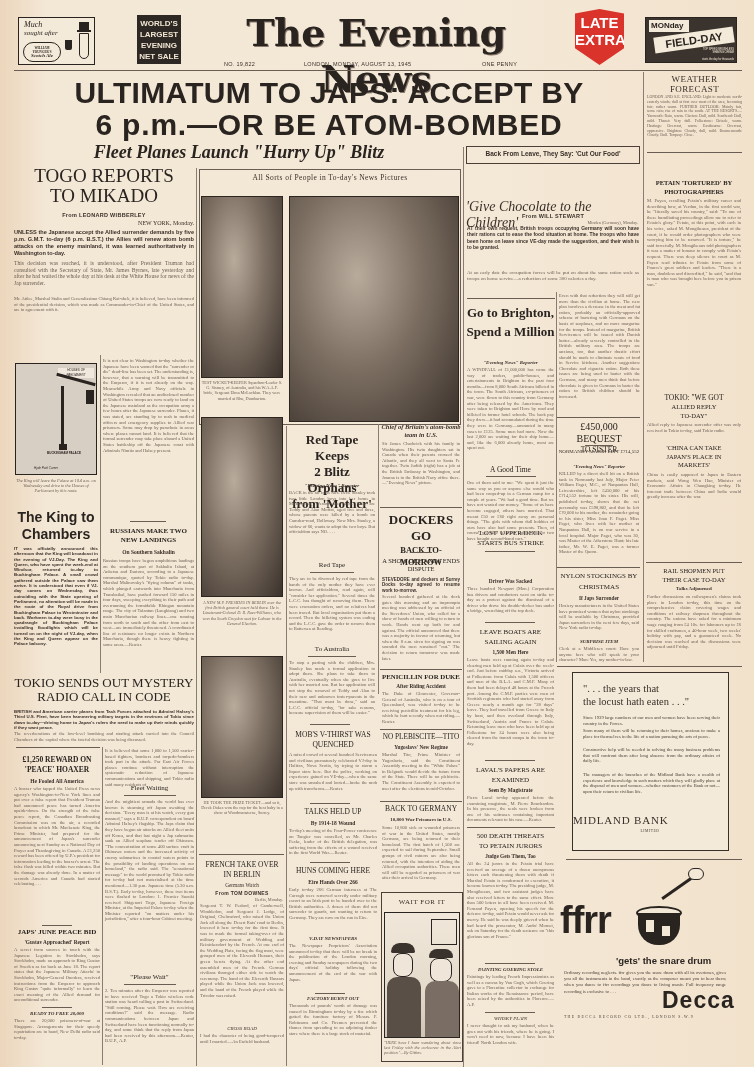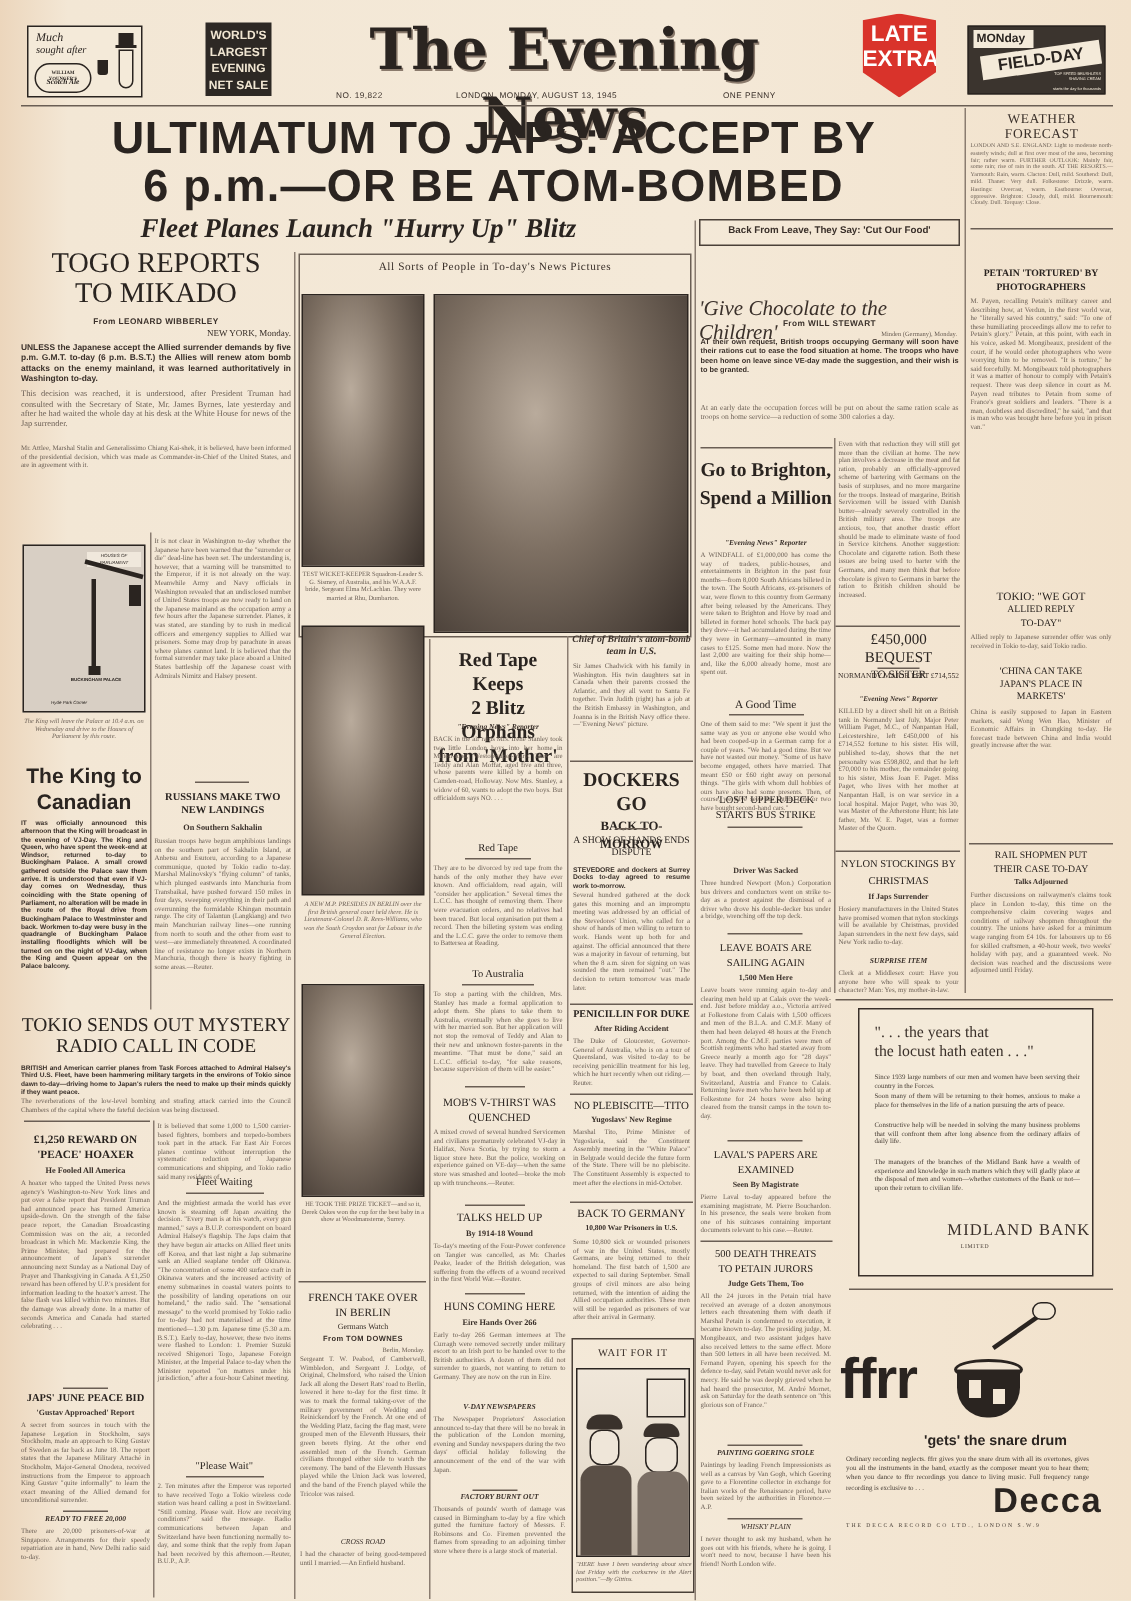--- a/index.html
+++ b/index.html
@@ -114,21 +114,21 @@
     <div class="abs" style="left:43px;top:80px;width:8px;height:6px;background:#2a2420;"></div>
     <div class="abs sans" style="left:28px;top:88px;width:40px;font-size:3px;line-height:3.8px;text-align:center;font-weight:bold;">BUCKINGHAM PALACE</div>
     <div class="abs sans italic" style="left:18px;top:102px;font-size:3px;">Hyde Park Corner</div>
   </div>
   <div class="abs caption italic" style="left:14px;top:478px;width:84px;">The King will leave the Palace at 10.4 a.m. on Wednesday and drive to the Houses of Parliament by this route.</div>
 
   <div class="abs body-text" style="left:103px;top:358px;width:91px;">It is not clear in Washington to-day whether the Japanese have been warned that the "surrender or die" dead-line has been set. The understanding is, however, that a warning will be transmitted to the Emperor, if it is not already on the way. Meanwhile Army and Navy officials in Washington revealed that an undisclosed number of United States troops are now ready to land on the Japanese mainland as the occupation army a few hours after the Japanese surrender. Planes, it was stated, are standing by to rush in medical officers and emergency supplies to Allied war prisoners. Some may drop by parachute in areas where planes cannot land. It is believed that the formal surrender may take place aboard a United States battleship off the Japanese coast with Admirals Nimitz and Halsey present.</div>
 
   <div class="abs hd cond" style="left:14px;top:509px;width:84px;font-size:14px;line-height:17px;">
     <div>The King to</div>
-    <div>Canadian</div>
+    <div>Chambers</div>
   </div>
   <div class="abs body-bold" style="left:14px;top:546px;width:84px;font-size:4.4px;line-height:5.3px;">IT was officially announced this afternoon that the King will broadcast in the evening of VJ-Day. The King and Queen, who have spent the week-end at Windsor, returned to-day to Buckingham Palace. A small crowd gathered outside the Palace saw them arrive. It is understood that even if VJ-day comes on Wednesday, thus coinciding with the State opening of Parliament, no alteration will be made in the route of the Royal drive from Buckingham Palace to Westminster and back. Workmen to-day were busy in the quadrangle of Buckingham Palace installing floodlights which will be turned on on the night of VJ-day, when the King and Queen appear on the Palace balcony.</div>
 
   <div class="vrule" style="left:100px;top:355px;height:318px;"></div>
 
   <div class="rule" style="left:130px;top:521px;width:36px;height:1px;"></div>
   <div class="abs hd" style="left:103px;top:527px;width:91px;font-size:7px;line-height:9px;">
     <div>RUSSIANS MAKE TWO</div>
     <div>NEW LANDINGS</div>
   </div>
@@ -387,21 +387,21 @@
   <div class="abs body-text" style="left:647px;top:594px;width:94px;">Further discussions on railwaymen's claims took place in London to-day, this time on the comprehensive claim covering wages and conditions of railway shopmen throughout the country. The unions have asked for a minimum wage ranging from £4 10s. for labourers up to £6 for skilled craftsmen, a 40-hour week, two weeks' holiday with pay, and a guaranteed week. No decision was reached and the discussions were adjourned until Friday.</div>
 
   <div class="rule" style="left:557px;top:666px;width:185px;height:1px;"></div>
   <div class="box" style="left:572px;top:672px;width:157px;height:179px;border:1.5px solid #3a302a;background:#f4ead9;">
     <div class="abs" style="left:10px;top:10px;font-size:10.5px;line-height:12px;color:#3a302a;">". . . the years that</div>
     <div class="abs" style="left:10px;top:23px;font-size:10.5px;line-height:12px;color:#3a302a;">the locust hath eaten . . ."</div>
     <div class="abs body-text" style="left:10px;top:42px;width:137px;font-size:4.6px;line-height:5.6px;color:#4a4038;">Since 1939 large numbers of our men and women have been serving their country in the Forces.</div>
     <div class="abs body-text" style="left:10px;top:55px;width:137px;font-size:4.6px;line-height:5.6px;color:#4a4038;">Soon many of them will be returning to their homes, anxious to make a place for themselves in the life of a nation pursuing the arts of peace.</div>
     <div class="abs body-text" style="left:10px;top:74px;width:137px;font-size:4.6px;line-height:5.6px;color:#4a4038;">Constructive help will be needed in solving the many business problems that will confront them after long absence from the ordinary affairs of daily life.</div>
     <div class="abs body-text" style="left:10px;top:99px;width:137px;font-size:4.6px;line-height:5.6px;color:#4a4038;">The managers of the branches of the Midland Bank have a wealth of experience and knowledge in such matters which they will gladly place at the disposal of men and women—whether customers of the Bank or not—upon their return to civilian life.</div>
-    <div class="abs" style="left:0;top:141px;width:154px;text-align:right;font-size:11px;letter-spacing:.8px;color:#3a302a;">MIDLAND BANK</div>
+    <div class="abs" style="left:0;top:141px;width:154px;text-align:left;font-size:11px;letter-spacing:.8px;color:#3a302a;">MIDLAND BANK</div>
     <div class="abs" style="left:0;top:156px;width:154px;text-align:center;font-size:3.8px;letter-spacing:.5px;color:#4a4038;">LIMITED</div>
   </div>
   <div class="rule" style="left:566px;top:859px;width:176px;height:1px;"></div>
 
   <div class="abs" style="left:532px;top:862px;width:180px;height:200px;margin-left:22px;">
     <div class="abs sans" style="left:6px;top:38px;font-size:38px;line-height:40px;font-weight:bold;color:#2a2420;letter-spacing:-1px;">ffrr</div>
     <div class="abs" style="left:82px;top:44px;width:46px;height:46px;">
       <div style="position:absolute;left:0;top:0;width:46px;height:14px;border:2px solid #2a2420;border-radius:50%;background:#f3e7d5;"></div>
       <div style="position:absolute;left:2px;top:7px;width:42px;height:32px;background:#2a2420;border-radius:0 0 20px 20px;"></div>
       <div style="position:absolute;left:10px;top:14px;width:8px;height:12px;background:#f3e7d5;"></div>

